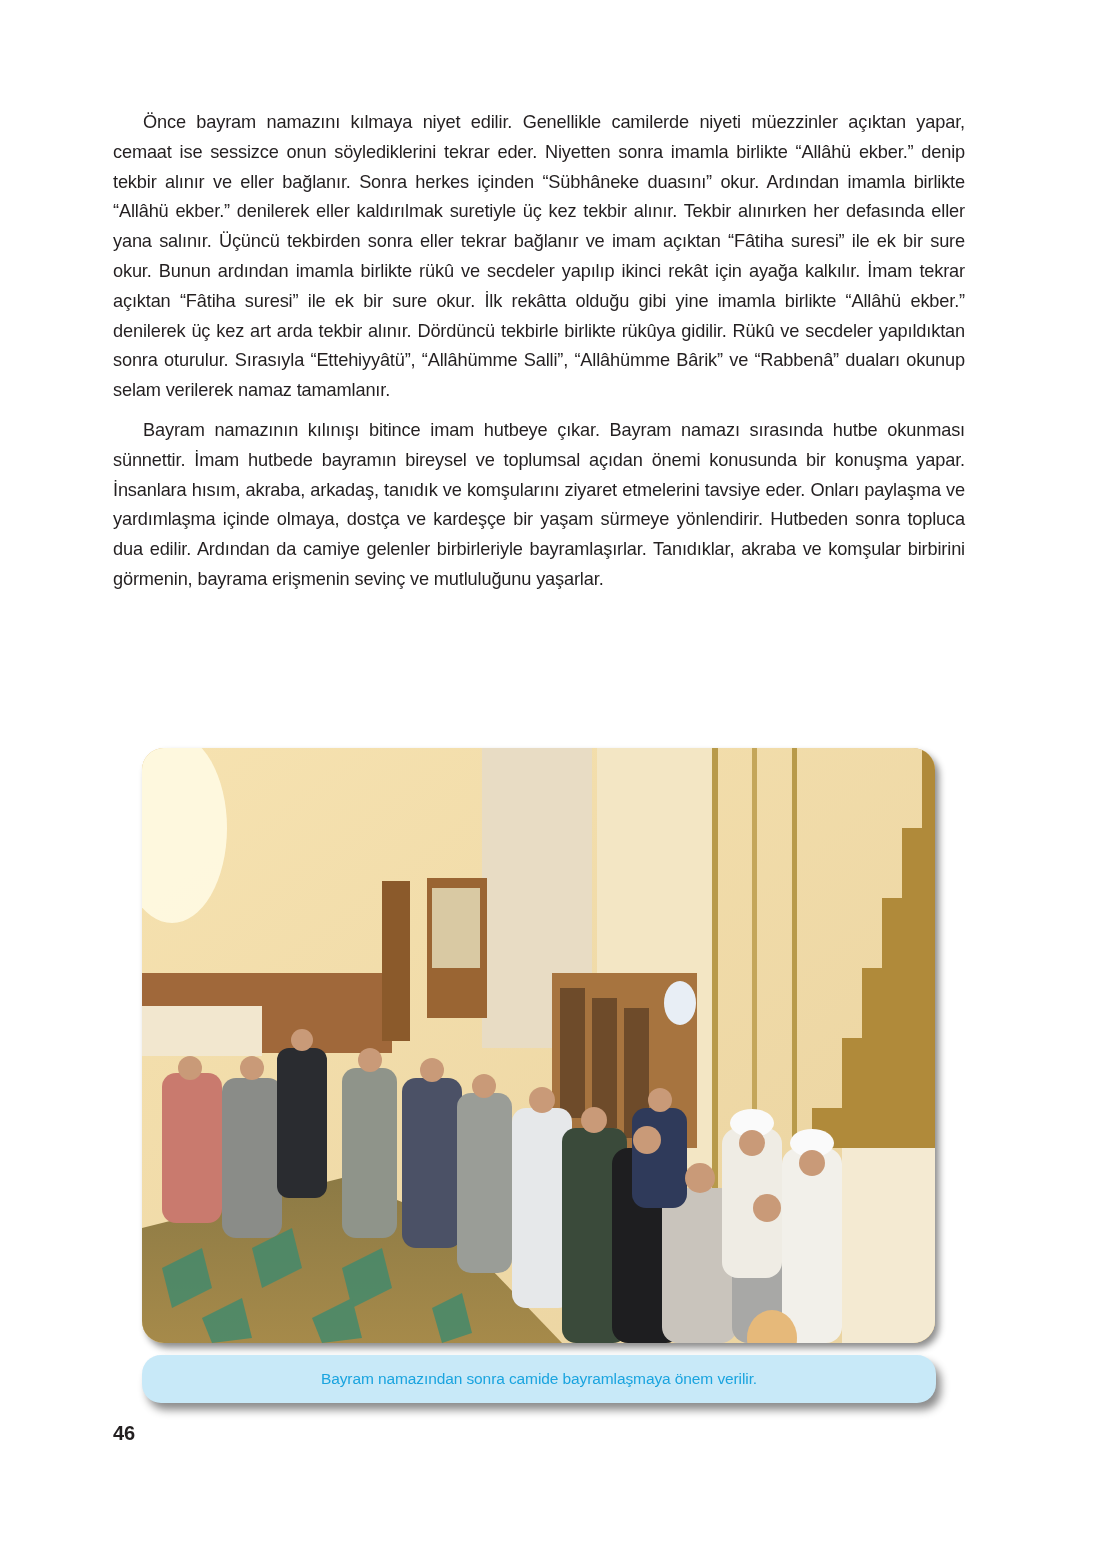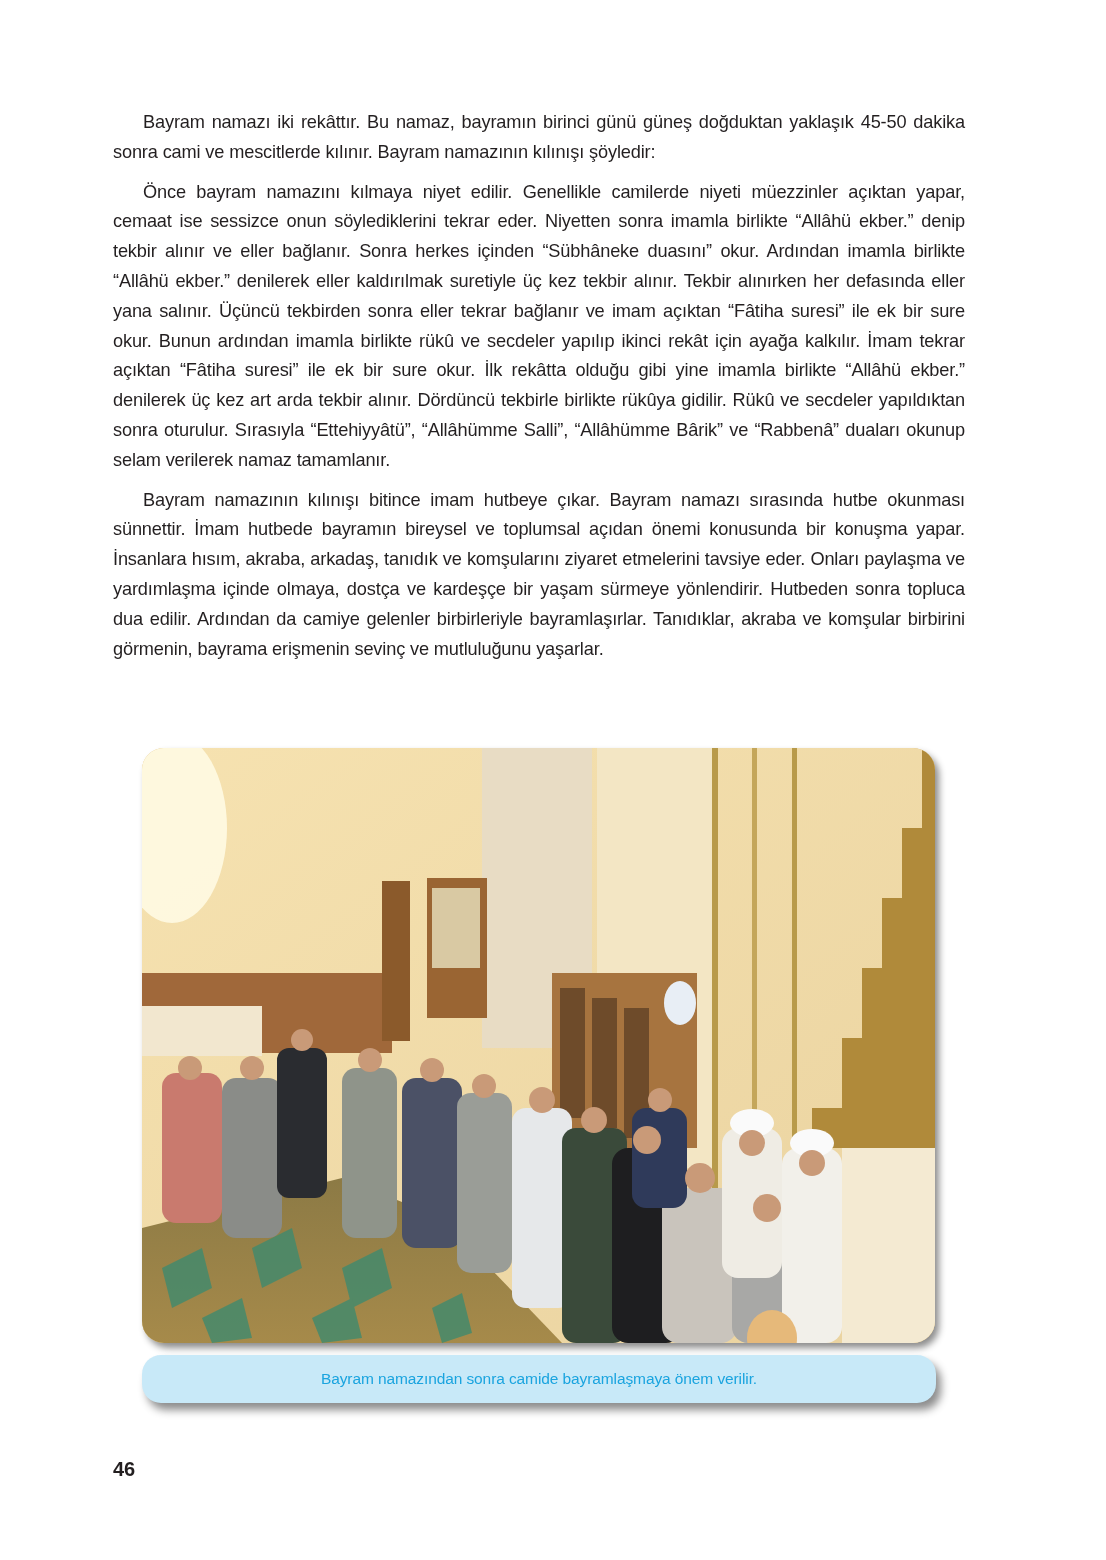--- a/index.html
+++ b/index.html
@@ -10,28 +10,27 @@
   .para { margin: 0 0 10px 0; text-indent: 30px; text-align-last: left; }
   .photo { position: absolute; left: 142px; top: 748px; width: 793px; height: 595px;
            border-radius: 22px; overflow: hidden;
            box-shadow: 4px 5px 7px rgba(0,0,0,0.45); background: #d9b97a; }
   .photo svg { display: block; width: 100%; height: 100%; }
   .caption { position: absolute; left: 142px; top: 1355px; width: 794px; height: 48px;
              border-radius: 19px; background: #c8e9f8;
              box-shadow: 5px 7px 8px rgba(0,0,0,0.45);
              display: flex; align-items: center; justify-content: center; }
   .caption-text { color: #1aa4df; font-size: 15.5px; letter-spacing: -0.1px; }
-  .page-number { position: absolute; left: 113px; top: 1458px; font-size: 20px;
+  .page-number { position: absolute; left: 113px; top: 1422px; font-size: 20px;
                  font-weight: bold; color: #231f20; }
 </style>
 </head>
 <body>
 
 <div class="text-block" style="top:108px;">
-  <p class="para">Bayram namazı iki rekâttır. Bu namaz, bayramın birinci günü güneş  doğduktan yaklaşık 45-50 dakika sonra cami ve mescitlerde kılınır. Bayram namazının kılınışı şöyledir:</p>
   <p class="para">Önce bayram namazını kılmaya niyet edilir. Genellikle camilerde niyeti müezzinler açıktan yapar, cemaat ise sessizce onun söylediklerini  tekrar eder. Niyetten sonra imamla birlikte “Allâhü ekber.” denip tekbir alınır ve eller bağlanır. Sonra herkes içinden “Sübhâneke duasını” okur. Ardından imamla birlikte “Allâhü ekber.” denilerek eller kaldırılmak suretiyle  üç kez tekbir alınır. Tekbir alınırken her defasında eller yana salınır. Üçüncü tekbirden sonra eller tekrar bağlanır ve imam açıktan “Fâtiha suresi” ile ek bir sure okur. Bunun ardından  imamla birlikte  rükû  ve sec­deler  yapılıp  ikinci rekât için  ayağa kalkılır. İmam tekrar açıktan “Fâtiha suresi” ile ek bir sure okur. İlk rekâtta  olduğu gibi  yine imamla birlikte “Allâhü ekber.” denilerek üç kez art arda tekbir alınır. Dördüncü tekbirle birlikte rükûya gidilir. Rükû ve secdeler yapıldıktan sonra oturulur. Sıra­sıyla “Ettehiyyâtü”, “Allâhümme Salli”, “Allâhümme Bârik” ve “Rabbenâ” duaları okunup selam verilerek namaz tamamlanır.</p>
   <p class="para">Bayram namazının kılınışı bitince imam hutbeye çıkar. Bayram namazı sırasında hutbe okunması sünnettir. İmam hutbede bayramın bireysel ve toplumsal açıdan önemi konusunda bir konuşma yapar. İnsanlara hısım, akraba, arkadaş, tanıdık ve komşularını ziyaret etmelerini tavsiye eder. Onları paylaşma ve yardımlaşma içinde olmaya, dostça ve kardeşçe bir yaşam sürmeye yönlendirir. Hutbeden sonra topluca dua edilir. Ardından da camiye gelenler birbirleriyle bayramlaşırlar. Tanıdıklar, akraba ve komşular birbirini görmenin, bayrama erişmenin sevinç ve mutluluğunu yaşarlar.</p>
 </div>
 
 <div class="photo">
   <svg viewBox="0 0 793 595" preserveAspectRatio="none">
     <defs>
       <linearGradient id="wall" x1="0" y1="0" x2="1" y2="1">
         <stop offset="0" stop-color="#f6e2b0"></stop>
         <stop offset="1" stop-color="#ead3a0"></stop>

